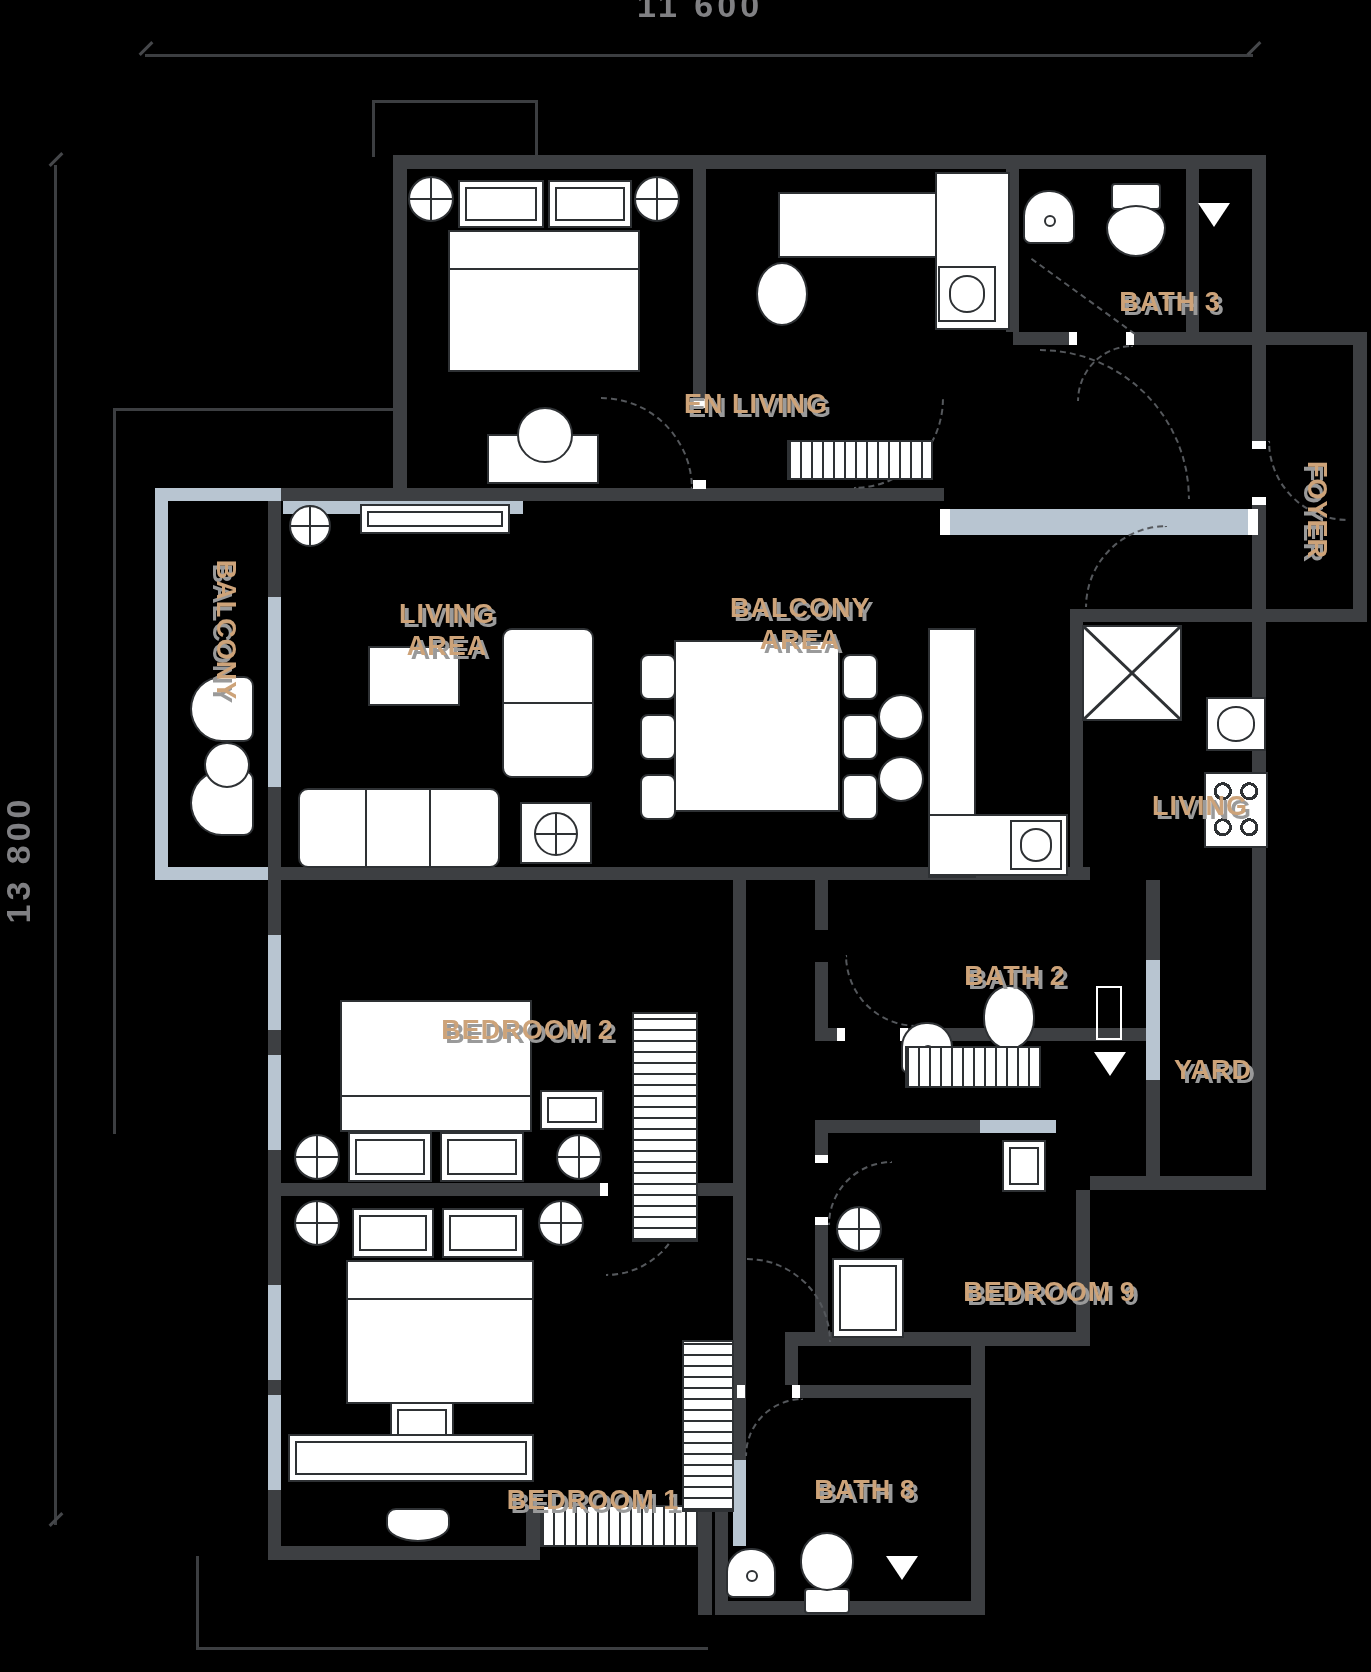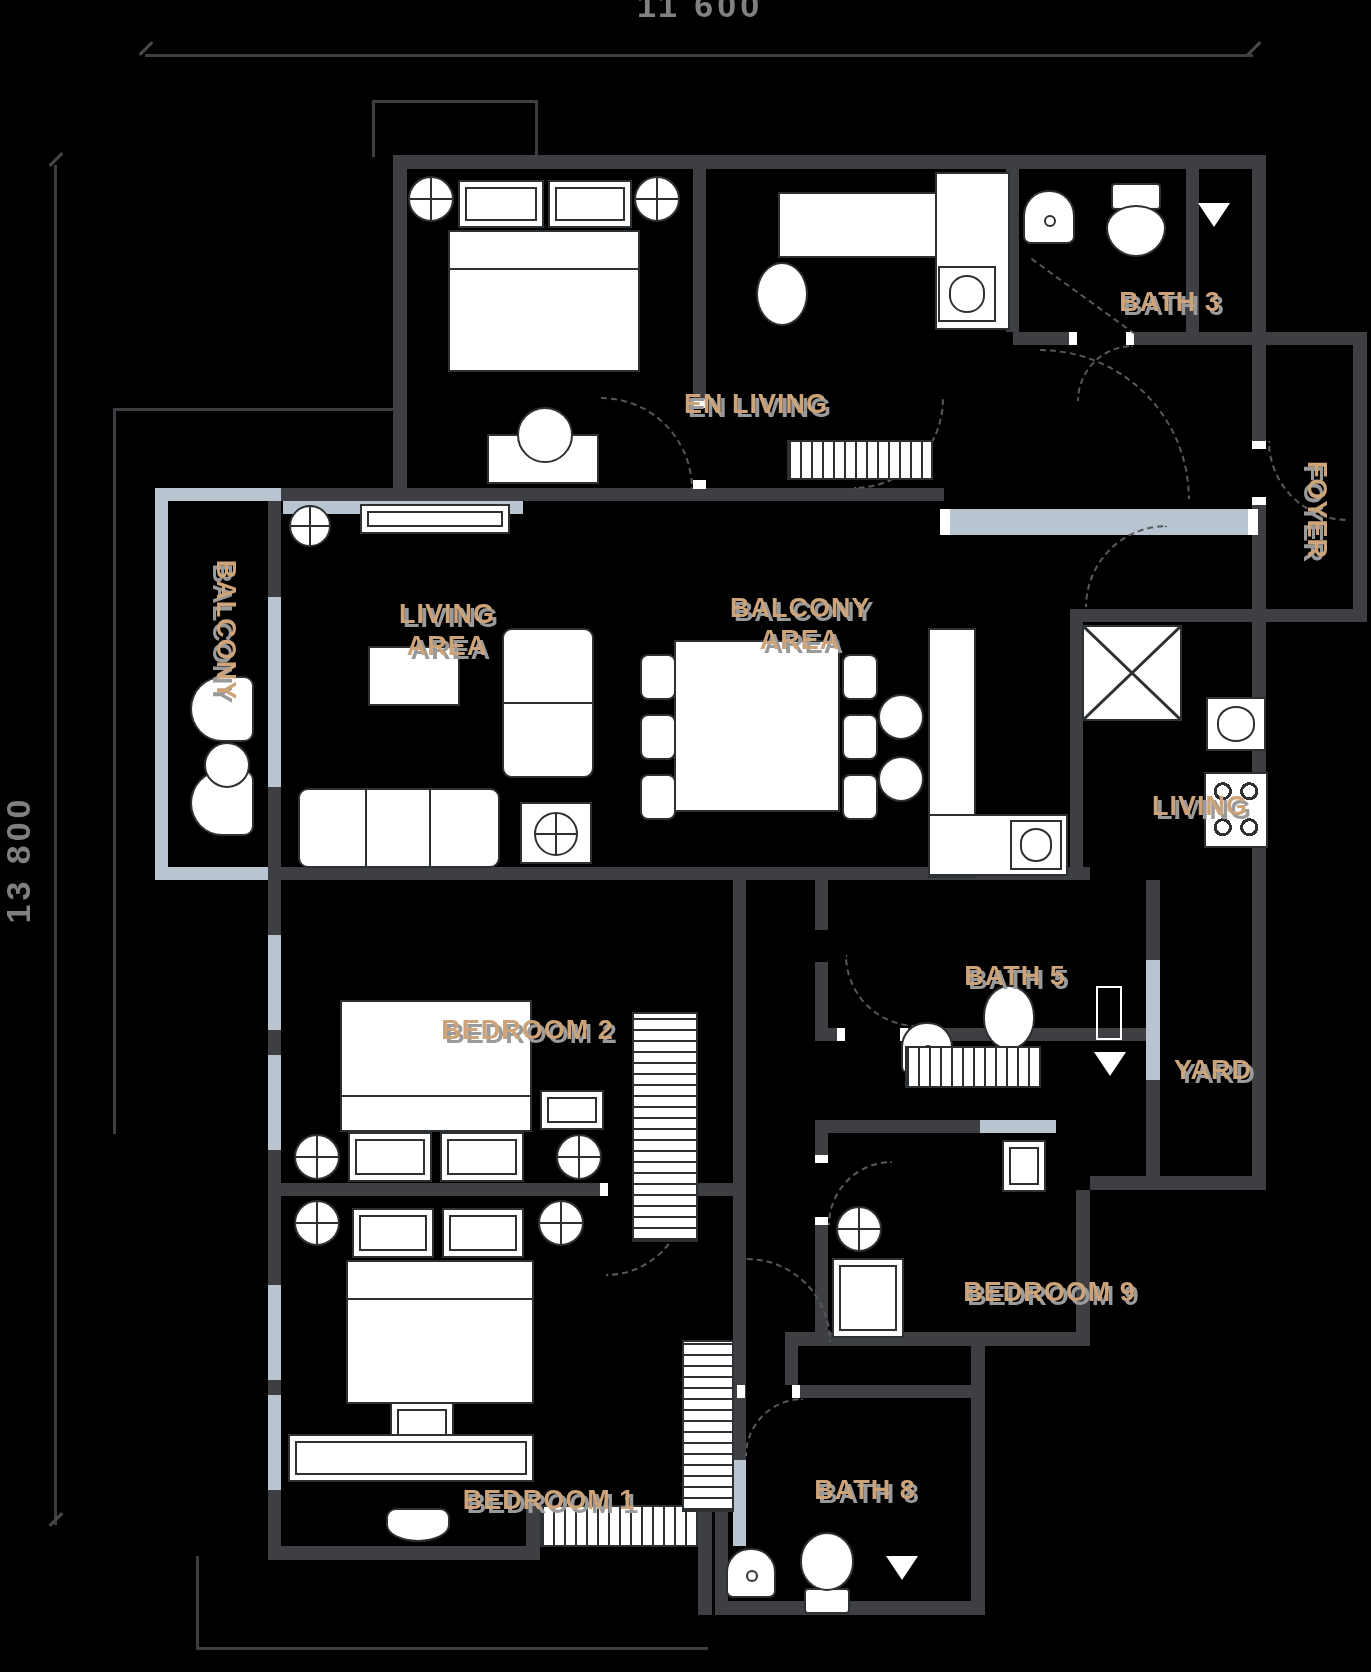--- a/index.html
+++ b/index.html
@@ -283,20 +283,20 @@
     </div>
   <div class="lbl" style="left:377px;top:598px;width:140px;">
     <div>LIVING</div>
     <div>AREA</div>
   </div>
   <div class="lbl" style="left:730px;top:592px;width:140px;">
     <div>BALCONY</div>
     <div>AREA</div>
   </div>
   <div class="lbl" style="left:1120px;top:790px;width:160px;">LIVING</div>
-  <div class="lbl" style="left:950px;top:960px;width:130px;">BATH 5</div>
+  <div class="lbl" style="left:950px;top:960px;width:130px;">BATH 2</div>
   <div class="lbl" style="left:1148px;top:1054px;width:130px;">YARD</div>
   <div class="lbl" style="left:415px;top:1014px;width:225px;">BEDROOM 2</div>
   <div class="lbl" style="left:942px;top:1276px;width:215px;">BEDROOM 9</div>
-  <div class="lbl" style="left:434px;top:1484px;width:230px;">BEDROOM 1</div>
+  <div class="lbl" style="left:478px;top:1484px;width:230px;">BEDROOM 1</div>
   <div class="lbl" style="left:790px;top:1474px;width:150px;">BATH 8</div>
 
 </div>
 
 </body></html>

